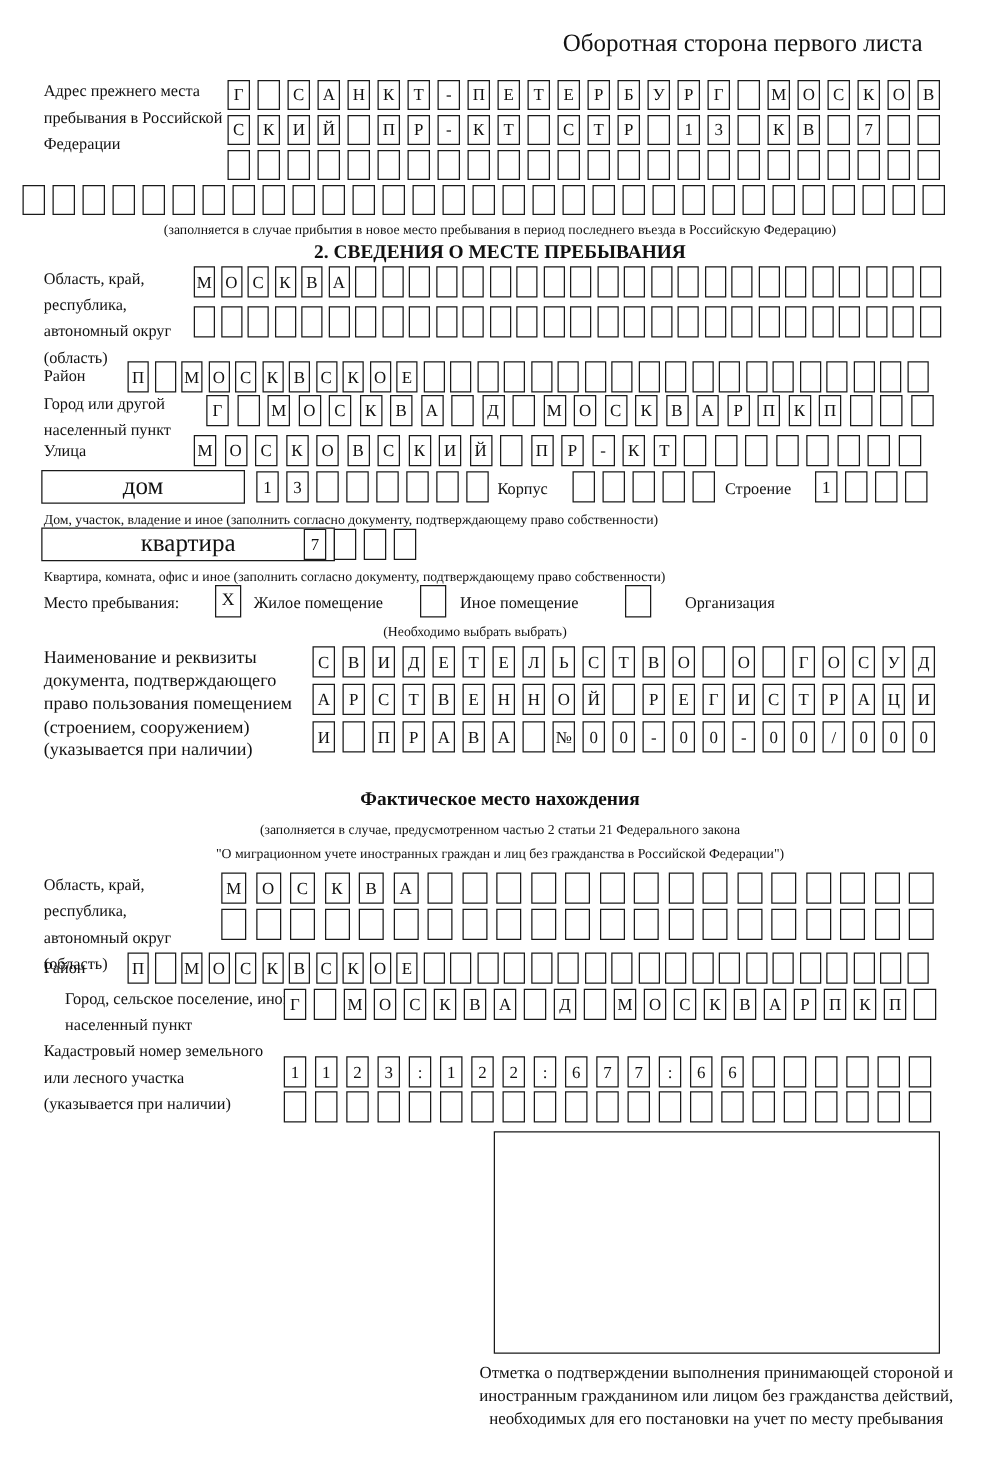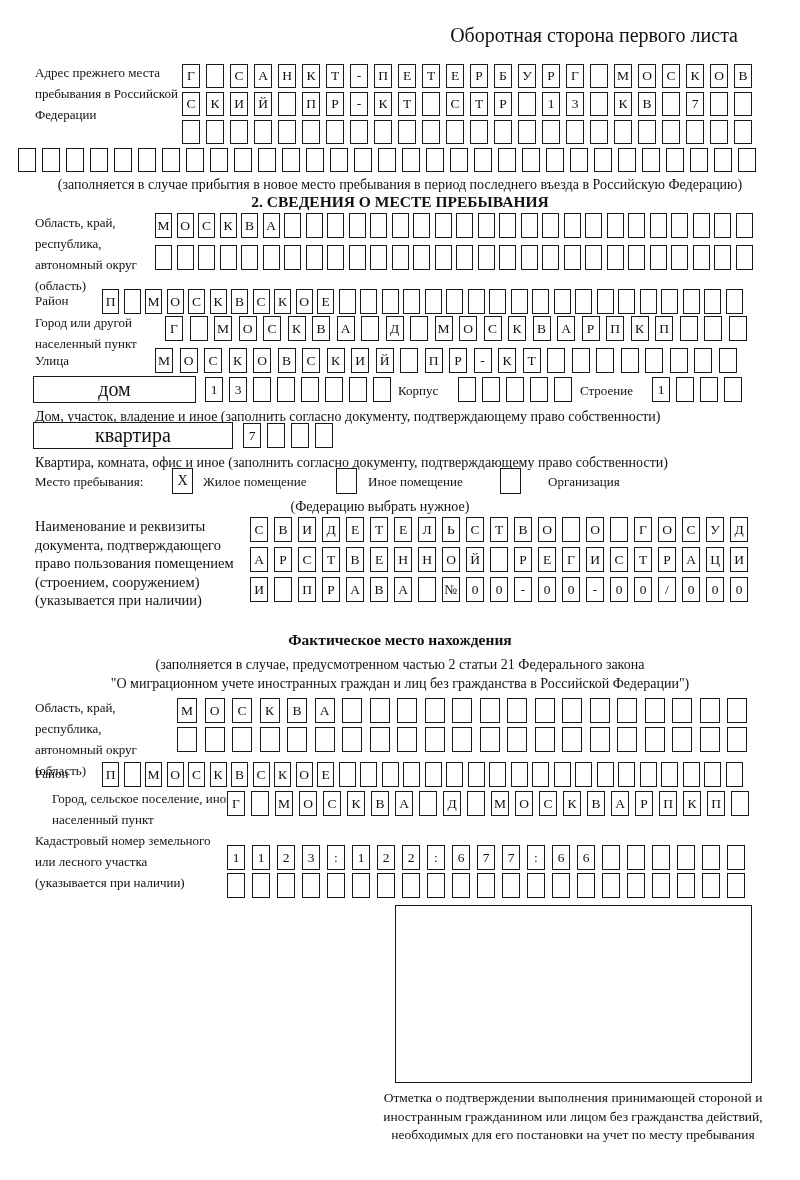--- a/index.html
+++ b/index.html
@@ -9,21 +9,21 @@
     width: 800px;
     height: 1180px;
     margin: 0 auto;
     background: #ffffff;
     font-family: "Liberation Serif", "DejaVu Serif", serif;
     color: #111;
     overflow: hidden;
   }
   .lbl { position: absolute; font-size: 13px; line-height: 21px; }
   .lbl-sm { position: absolute; font-size: 14.5px; line-height: 18.5px; }
-  .caption { position: absolute; font-size: 14px; line-height: 17px; }
+  .caption { position: absolute; font-size: 11px; line-height: 17px; }
   .center { left: 0; width: 800px; text-align: center; }
   .title { position: absolute; font-size: 15.5px; font-weight: bold; }
   .header-note { position: absolute; font-size: 20px; }
   .cells { position: absolute; display: flex; }
   .cell {
     flex: none;
     width: var(--cw, 18px);
     height: var(--ch, 25px);
     border: 1.5px solid #1a1a1a;
     display: flex; align-items: center; justify-content: center;
@@ -347,37 +347,37 @@
     </div>
   <div class="lbl" style="left:580px; top:380px;">Строение</div>
   <div class="cells" style="left:652px; top:377px; --cw:18px; gap:6px;">
       <span class="cell">1</span>
       <span class="cell"></span>
       <span class="cell"></span>
       <span class="cell"></span>
     </div>
   <div class="caption" style="left:35px; top:408px;">Дом, участок, владение и иное (заполнить согласно документу, подтверждающему право собственности)</div>
 
-  <div class="widefield" style="left:33px; top:422px; width:200px; height:27px;">квартира</div>
+  <div class="widefield" style="left:33px; top:422px; width:235px; height:27px;">квартира</div>
   <div class="cells" style="left:243px; top:423px; --cw:18px; gap:6px;">
       <span class="cell">7</span>
       <span class="cell"></span>
       <span class="cell"></span>
       <span class="cell"></span>
     </div>
   <div class="caption" style="left:35px; top:454px;">Квартира, комната, офис и иное (заполнить согласно документу, подтверждающему право собственности)</div>
 
   <div class="lbl" style="left:35px; top:471px;">Место пребывания:</div>
   <span class="checkbox" style="left:172px; top:468px;">X</span>
   <div class="lbl" style="left:203px; top:471px;">Жилое помещение</div>
   <span class="checkbox" style="left:336px; top:468px;"></span>
   <div class="lbl" style="left:368px; top:471px;">Иное помещение</div>
   <span class="checkbox" style="left:500px; top:468px;"></span>
   <div class="lbl" style="left:548px; top:471px;">Организация</div>
-  <div class="caption" style="left:200px; top:498px; width:360px; text-align:center;">(Федерацию выбрать нужное)</div>
+  <div class="caption" style="left:200px; top:498px; width:360px; text-align:center;">(Необходимо выбрать выбрать)</div>
 
   <div class="lbl-sm" style="left:35px; top:517px; width:208px;">Наименование и реквизиты документа, подтверждающего право пользования помещением (строением, сооружением) (указывается при наличии)</div>
   <div class="cells" style="left:250px; top:517px; --cw:18px; gap:6px;">
       <span class="cell">С</span>
       <span class="cell">В</span>
       <span class="cell">И</span>
       <span class="cell">Д</span>
       <span class="cell">Е</span>
       <span class="cell">Т</span>
       <span class="cell">Е</span>

